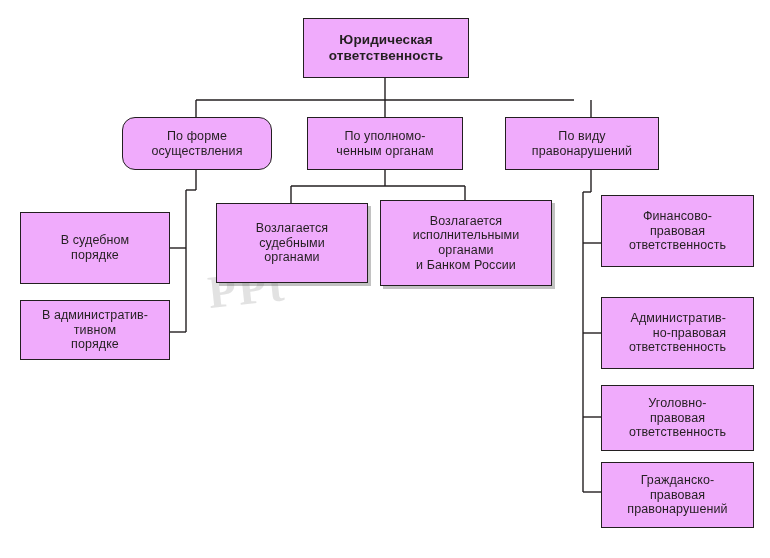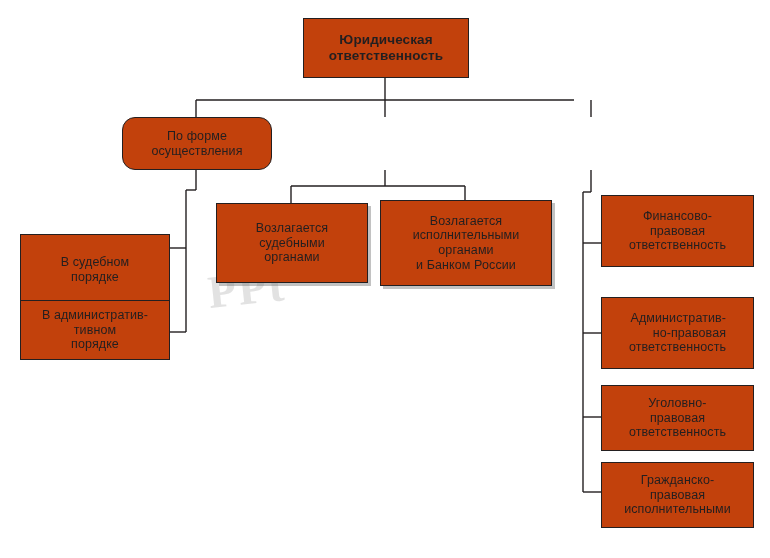--- a/index.html
+++ b/index.html
@@ -20,21 +20,21 @@
     left: 0;
     top: 0;
     width: 770px;
     height: 558px;
     pointer-events: none;
   }
   .node {
     position: absolute;
     box-sizing: border-box;
     border: 1px solid #231f20;
-    background: #c2410c;
+    background: #f0abfc;
     display: flex;
     align-items: center;
     justify-content: center;
     text-align: center;
     color: #231f20;
     font-size: 12.5px;
     line-height: 1.18;
     padding: 10px 4px;
     white-space: pre-line;
     letter-spacing: 0.1px;
@@ -94,22 +94,26 @@
     </g>
   </svg>
 
   <div class="watermark">PPt</div>
 
   <div class="node root" style="left:303px; top:18px; width:166px; height:60px;">Юридическая
 ответственность</div>
 
   <div class="node" style="left:122px; top:117px; width:150px; height:53px;border-radius:13px;">По форме
 осуществления</div>
+  <div class="node" style="left:307px; top:117px; width:156px; height:53px;">По уполномо-
+ченным органам</div>
+  <div class="node" style="left:505px; top:117px; width:154px; height:53px;">По виду
+правонарушений</div>
 
-  <div class="node" style="left:20px; top:212px; width:150px; height:72px;margin-top:22px;">В судебном
+  <div class="node" style="left:20px; top:212px; width:150px; height:72px;">В судебном
 порядке</div>
   <div class="node" style="left:20px; top:300px; width:150px; height:60px;">В административ-
 тивном
 порядке</div>
 
   <div class="node shadowed" style="left:216px; top:203px; width:152px; height:80px;">Возлагается
 судебными
 органами</div>
   <div class="node shadowed" style="left:380px; top:200px; width:172px; height:86px;">Возлагается
 исполнительными
@@ -120,15 +124,15 @@
 правовая
 ответственность</div>
   <div class="node" style="left:601px; top:297px; width:153px; height:72px;text-align:right;">Административ-
 но-правовая
 ответственность</div>
   <div class="node" style="left:601px; top:385px; width:153px; height:66px;">Уголовно-
 правовая
 ответственность</div>
   <div class="node" style="left:601px; top:462px; width:153px; height:66px;">Гражданско-
 правовая
-исполнительными</div>
+правонарушений</div>
 
 </div>
 
 </body></html>

